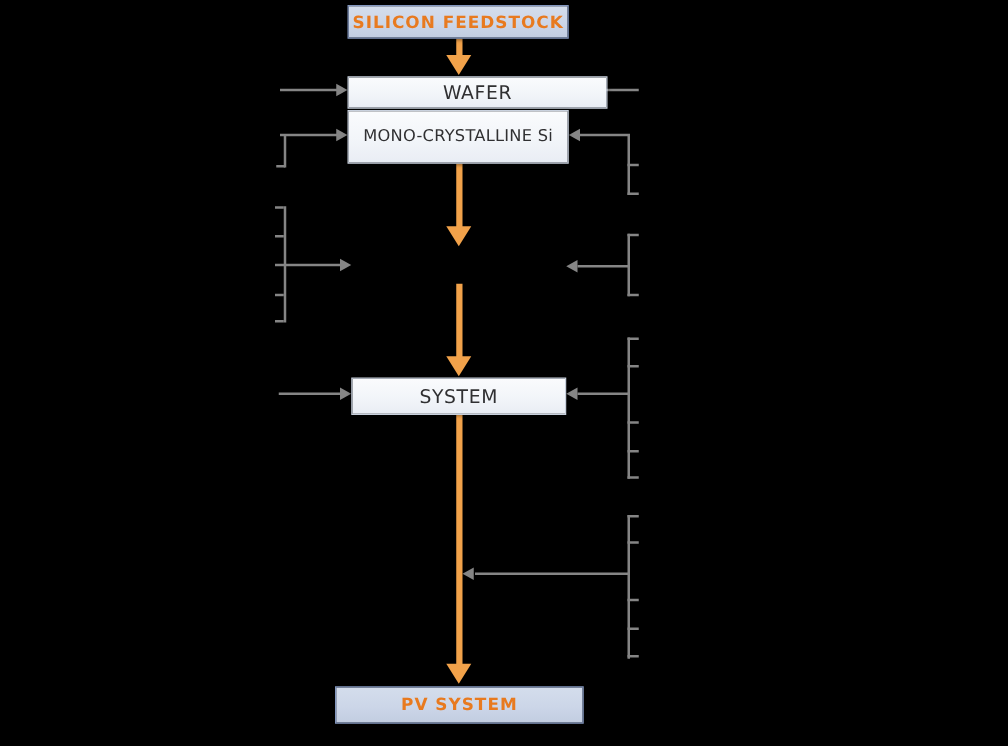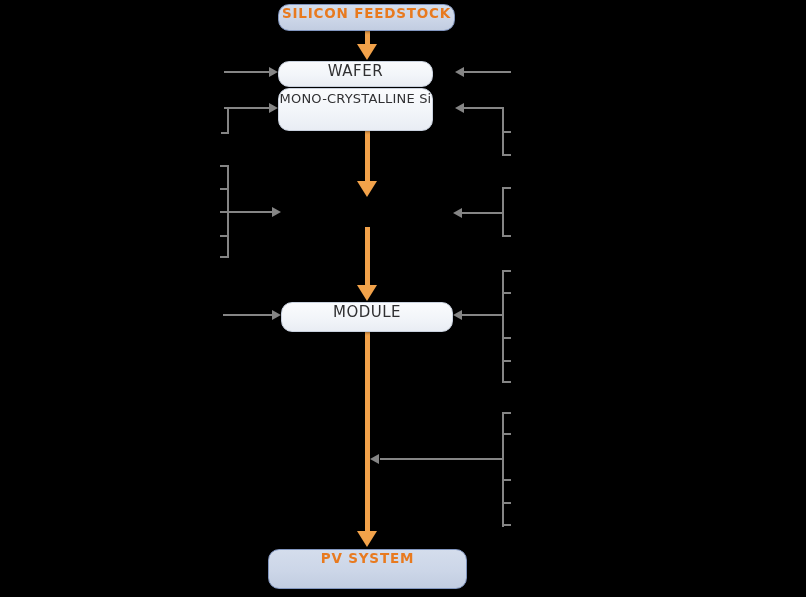--- a/index.html
+++ b/index.html
@@ -13,22 +13,22 @@
     --process-node-text:#303032;
     --connector-gray:#858585;
   }
   html,body{margin:0;padding:0;}
   body{background:#222;font-family:"DejaVu Sans","Liberation Sans",sans-serif;}
   .canvas{
     position:relative;width:806px;height:597px;overflow:hidden;
     background:var(--background,#000);
   }
   .node{
-    position:absolute;box-sizing:border-box;border-radius:11px;
-    display:flex;flex-direction:column;align-items:center;justify-content:flex-start;
+    position:absolute;box-sizing:border-box;border-radius:0;
+    display:flex;flex-direction:column;align-items:center;justify-content:center;
     text-align:center;
   }
   .node.light{
     background:linear-gradient(180deg,#fafbfd 0%,#f2f5f9 55%,#e9edf4 100%);
     border:1.5px solid var(--process-node-border,#c9d1de);
     color:var(--process-node-text,#303032);
     box-shadow:0 1px 3px rgba(0,0,0,0.45);
   }
   .node.accent{
     background:linear-gradient(180deg,#d4ddec 0%,var(--accent-node-fill,#ccd6e8) 55%,#c2cde1 100%);
@@ -153,30 +153,30 @@
     <div class="tick" style="left:502px;top:502px;width:9px;"></div>
     <div class="tick" style="left:502px;top:524px;width:9px;"></div>
     <div class="hline" style="left:380px;top:458px;width:124px;"></div>
     <div class="tri-left" style="left:370px;top:454px;"></div>
   </div>
 
   <div class="node accent" style="left:278px;top:4px;width:177px;height:27px;">
     <span class="lbl-accent">SILICON FEEDSTOCK</span>
   </div>
 
-  <div class="node light" style="left:278px;top:61px;width:155px;height:26px;">
+  <div class="node light" style="left:278px;top:61px;width:208px;height:26px;">
     <span class="lbl-main">WAFER</span>
   </div>
 
-  <div class="node light" style="left:278px;top:88px;width:155px;height:43px;">
+  <div class="node light" style="left:278px;top:88px;width:177px;height:43px;">
     <span class="lbl-sub">MONO-CRYSTALLINE Si</span>
   </div>
 
 
   <div class="node light" style="left:281px;top:302px;width:172px;height:30px;">
-    <span class="lbl-main">MODULE</span>
+    <span class="lbl-main">SYSTEM</span>
   </div>
 
-  <div class="node accent" style="left:268px;top:549px;width:199px;height:40px;">
+  <div class="node accent" style="left:268px;top:549px;width:199px;height:30px;">
     <span class="lbl-accent">PV SYSTEM</span>
   </div>
 
 </div>
 
 </body></html>

